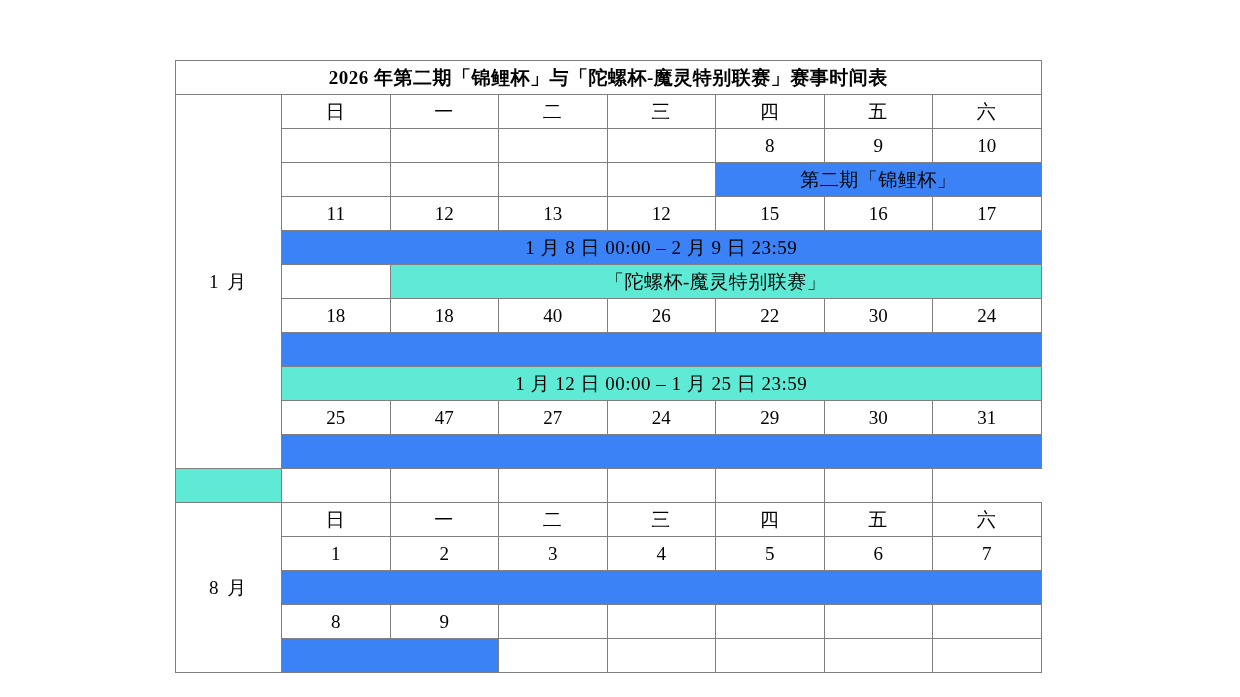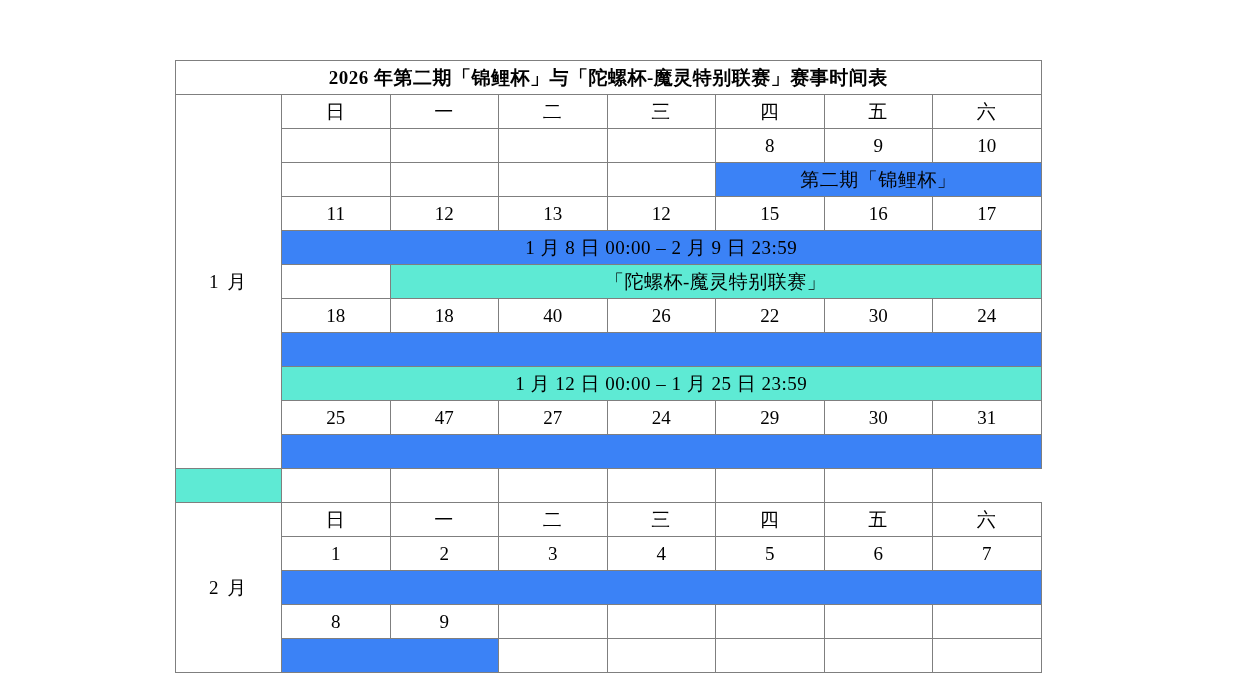--- a/index.html
+++ b/index.html
@@ -189,21 +189,21 @@
           <td class="bar-orange"></td>
           <td class="empty"></td>
           <td class="empty"></td>
           <td class="empty"></td>
           <td class="empty"></td>
           <td class="empty"></td>
           <td class="empty"></td>
         </tr>
 
         <tr>
-          <td class="month-cell" rowspan="5">2 月</td>
+          <td class="month-cell" rowspan="5">8 月</td>
           <td class="weekday">日</td>
           <td class="weekday">一</td>
           <td class="weekday">二</td>
           <td class="weekday">三</td>
           <td class="weekday">四</td>
           <td class="weekday">五</td>
           <td class="weekday">六</td>
         </tr>
 
         <tr>

